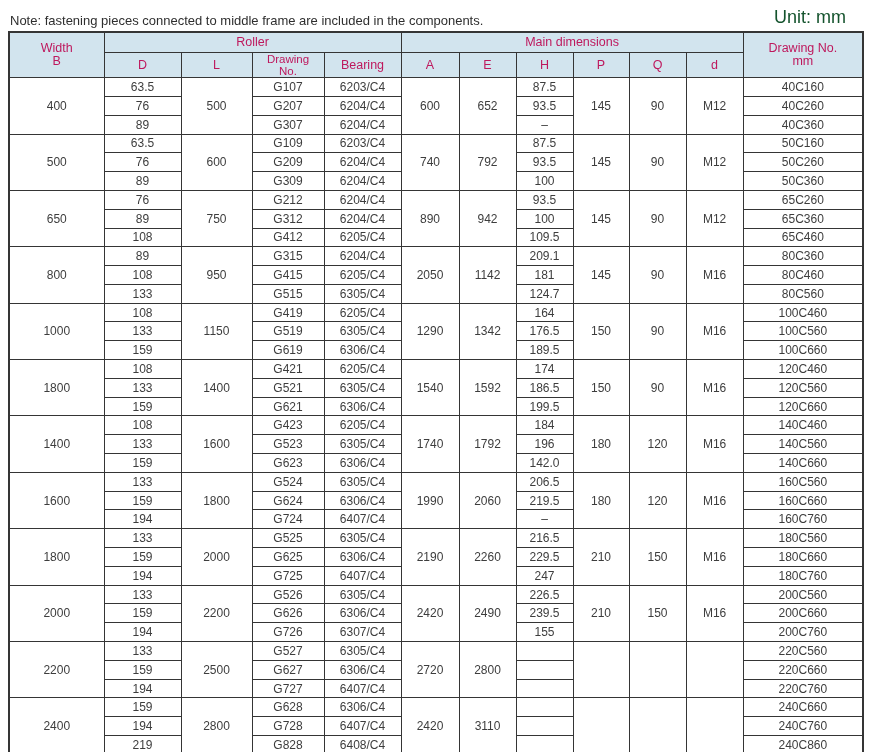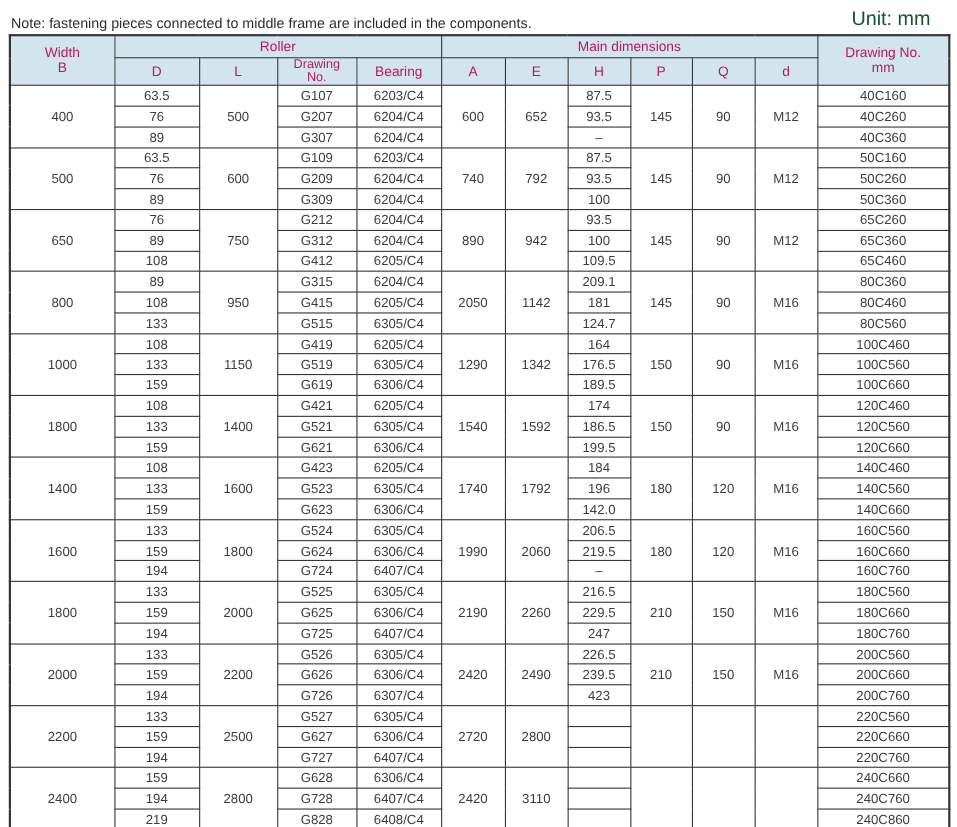--- a/index.html
+++ b/index.html
@@ -378,21 +378,21 @@
         <td>159</td>
         <td>G626</td>
         <td>6306/C4</td>
         <td>239.5</td>
         <td>200C660</td>
       </tr>
       <tr>
         <td>194</td>
         <td>G726</td>
         <td>6307/C4</td>
-        <td>423</td>
+        <td>155</td>
         <td>200C760</td>
       </tr>
       <tr>
         <td rowspan="3">2200</td>
         <td>133</td>
         <td rowspan="3">2500</td>
         <td>G527</td>
         <td>6305/C4</td>
         <td rowspan="3">2720</td>
         <td rowspan="3">2800</td>

